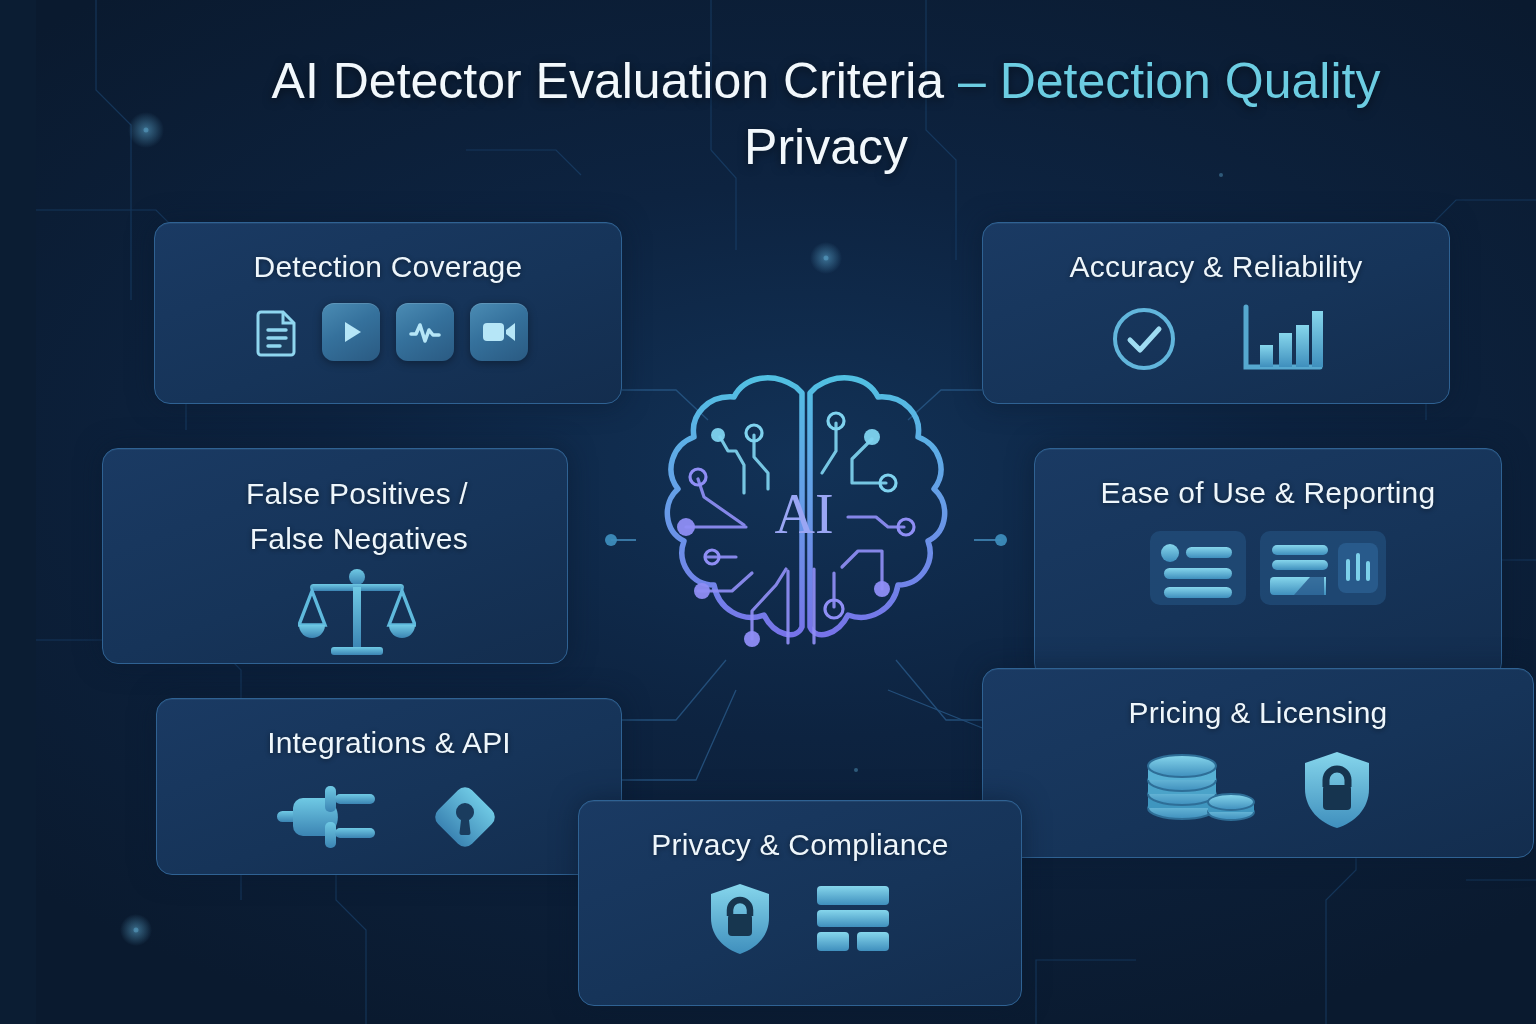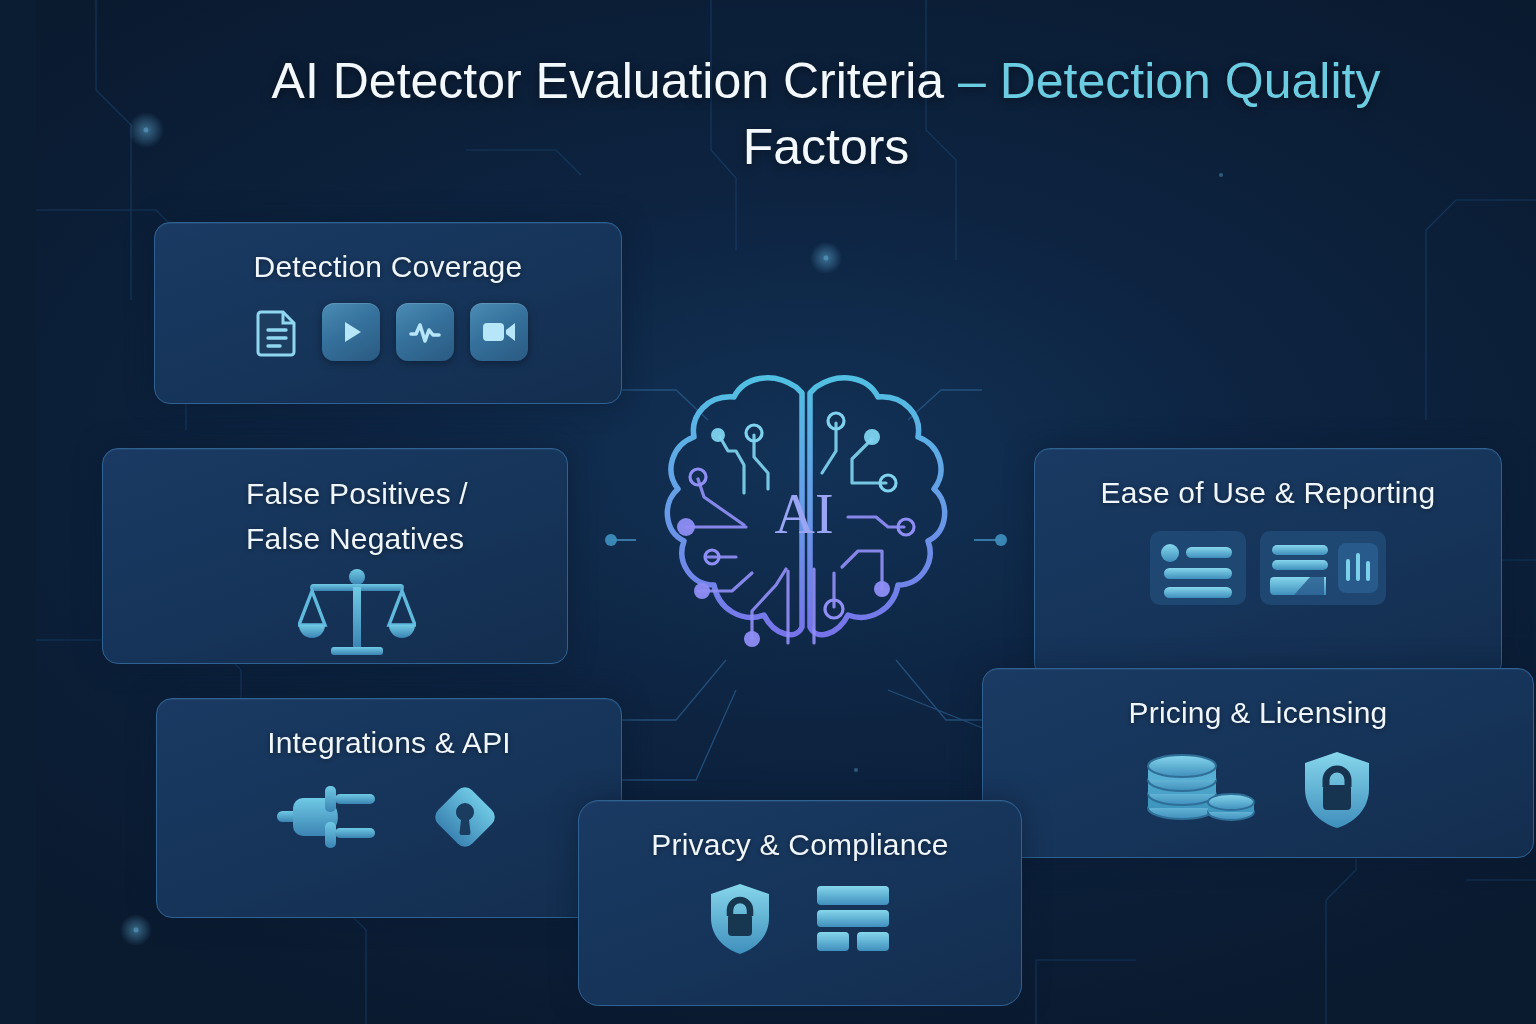--- a/index.html
+++ b/index.html
@@ -30,35 +30,35 @@
     background:linear-gradient(160deg, #1a3a63 0%, #163459 55%, #132d4e 100%);
     box-shadow:0 0 26px rgba(10,25,48,.55), inset 0 1px 0 rgba(120,180,230,.10);
     display:flex; flex-direction:column; align-items:center;
     padding-top:22px;
   }
   .card-title {
     color:#eef6fb;
     font-size:30px;
     font-weight:400;
     letter-spacing:.2px;
-    text-align:left;
+    text-align:right;
     line-height:1.45;
     text-shadow:0 1px 5px rgba(0,0,0,.45);
     white-space:pre-line;
   }
   .icon-row { display:flex; align-items:center; justify-content:center; gap:16px; margin-top:14px; }
 
   
   #card-coverage   { left:118px; top:222px;  width:468px; height:182px; }
   #card-accuracy   { left:946px; top:222px;  width:468px; height:182px; }
   #card-falsepn    { left:66px;  top:448px;  width:466px; height:216px;padding-left:44px; }
   #card-ease       { left:998px; top:448px;  width:468px; height:231px; }
-  #card-integr     { left:120px; top:698px;  width:466px; height:220px; }
+  #card-integr     { left:120px; top:698px;  width:466px; height:177px; }
   #card-pricing    { left:946px; top:668px;  width:552px; height:190px; }
-  #card-privacy    { left:542px; top:800px;  width:444px; height:206px;border-radius:21px; }
+  #card-privacy    { left:542px; top:800px;  width:444px; height:206px; }
 
   #card-falsepn .card-title { line-height:1.5; }
 
   
   #page-title {
     position:absolute; left:150px; top:48px; width:1280px;
     text-align:center;
     font-size:50px; font-weight:400; line-height:1.32;
     color:#f2f8fc;
     text-shadow:0 2px 10px rgba(0,0,0,.5);
@@ -152,21 +152,21 @@
       <path d="M872 420 L905 390 H946"></path>
       <path d="M690 660 L640 720 H586"></path>
       <path d="M860 660 L910 720 H946"></path>
       <path d="M700 690 L660 780 H586"></path>
       <path d="M852 690 L1100 790"></path>
     </g>
   </svg>
 
   <div id="page-title">
     <span>AI Detector Evaluation Criteria </span><span class="accent">– Detection Quality</span>
-    <div>Factors</div>
+    <div>Privacy</div>
   </div>
 
   <div id="brain-wrap">
     <svg viewBox="0 0 340 300" width="340" height="300">
       <g fill="none" stroke="url(#gBrain)" stroke-width="5.5" stroke-linecap="round" stroke-linejoin="round" opacity="0.95">
 
         <path d="M160 26 C136 10 108 16 98 36 C72 34 54 54 58 76
                  C36 84 28 110 42 128 C26 142 28 170 48 180
                  C40 202 56 224 78 224 C82 248 106 262 128 254
                  C138 274 160 280 166 266 L166 32 Z"></path>
@@ -248,20 +248,40 @@
       </div>
       <div class="tile">
         <svg width="36" height="26" viewBox="0 0 36 26">
           <rect x="2" y="4" width="21" height="18" rx="4" fill="#b6e6f7"></rect>
           <path d="M25 11 L34 4 V22 L25 15 Z" fill="#b6e6f7"></path>
         </svg>
       </div>
     </div>
   </div>
 
+  <div class="card" id="card-accuracy">
+    <div class="card-title">Accuracy &amp; Reliability</div>
+    <div class="icon-row" style="gap:58px">
+      <div class="plain-icon">
+        <svg width="72" height="72" viewBox="0 0 72 72">
+          <circle cx="36" cy="36" r="29" fill="none" stroke="#62b6dc" stroke-width="4"></circle>
+          <path d="M22 37 L32 47 L51 26" fill="none" stroke="#9fdcf2" stroke-width="5" stroke-linecap="round" stroke-linejoin="round"></path>
+        </svg>
+      </div>
+      <div class="plain-icon">
+        <svg width="86" height="72" viewBox="0 0 86 72">
+          <path d="M8 4 V64 H82" fill="none" stroke="#56a8cf" stroke-width="5" stroke-linecap="round"></path>
+          <rect x="22" y="42" width="13" height="22" fill="url(#gIcon2)"></rect>
+          <rect x="41" y="30" width="13" height="34" fill="url(#gIcon2)"></rect>
+          <rect x="58" y="22" width="13" height="42" fill="url(#gIcon2)"></rect>
+          <rect x="74" y="8" width="11" height="56" fill="url(#gIcon2)"></rect>
+        </svg>
+      </div>
+    </div>
+  </div>
 
   <div class="card" id="card-falsepn">
     <div class="card-title">False Positives /
 False Negatives</div>
     <div class="icon-row" style="margin-top:6px">
       <div class="plain-icon">
         <svg width="118" height="92" viewBox="0 0 118 92">
           <circle cx="59" cy="10" r="8" fill="url(#gIcon)"></circle>
           <rect x="12" y="17" width="94" height="7" rx="3.5" fill="url(#gIcon)"></rect>
           <rect x="55" y="20" width="8" height="62" fill="url(#gIcon)"></rect>

